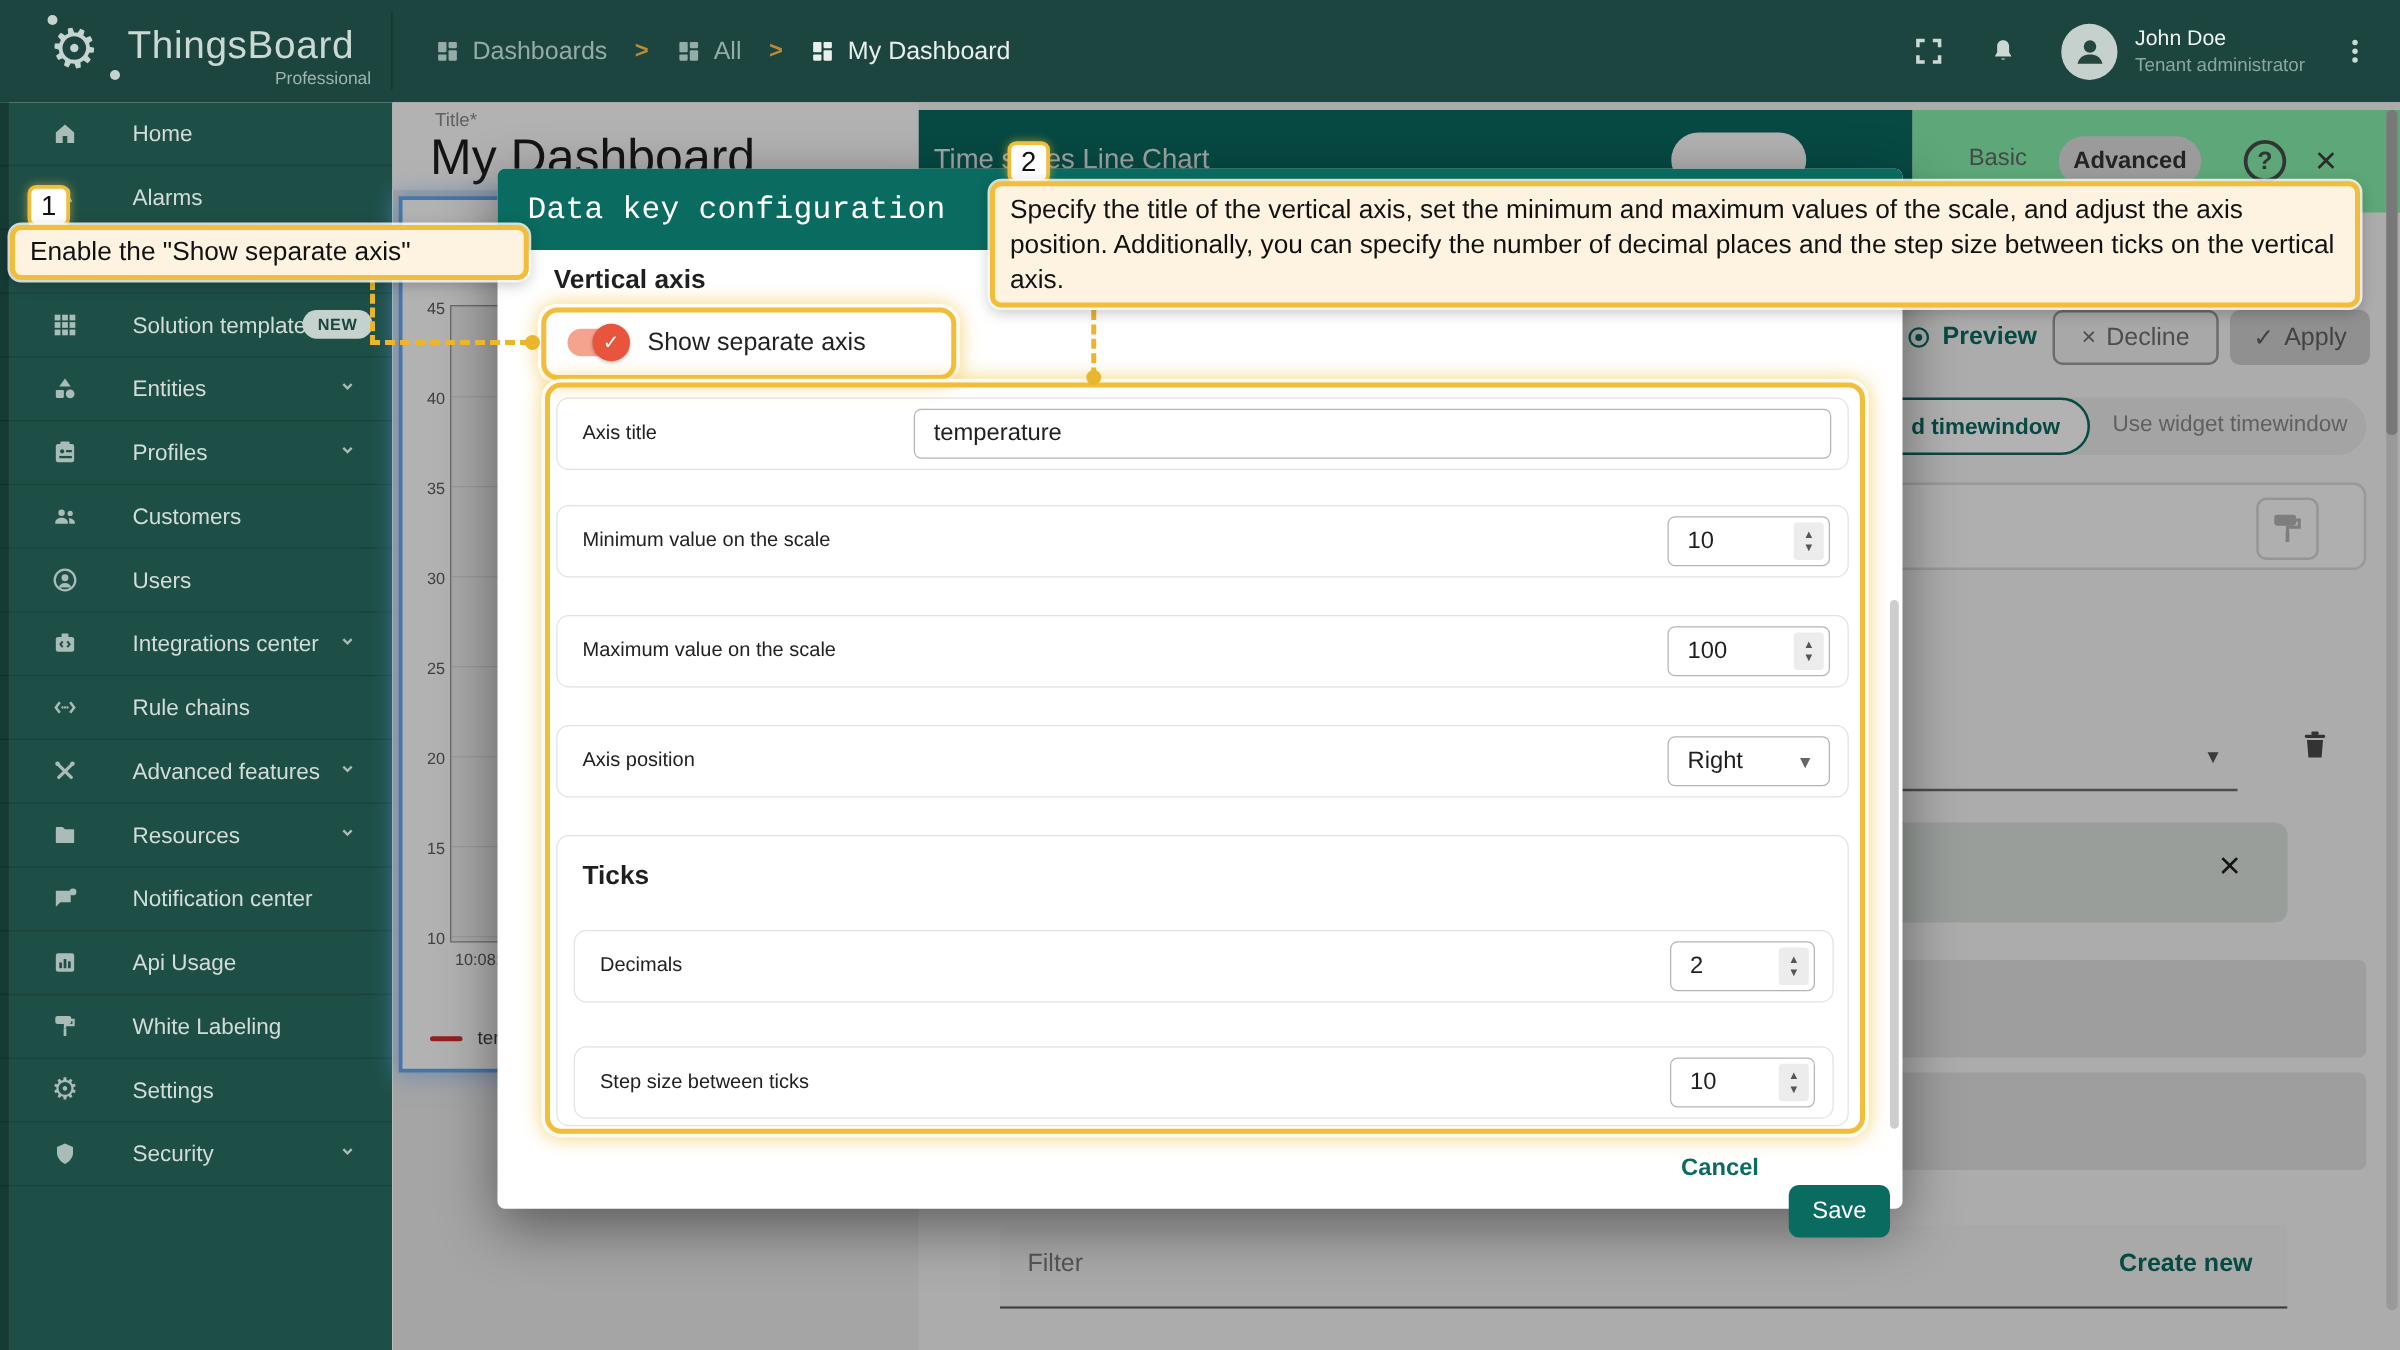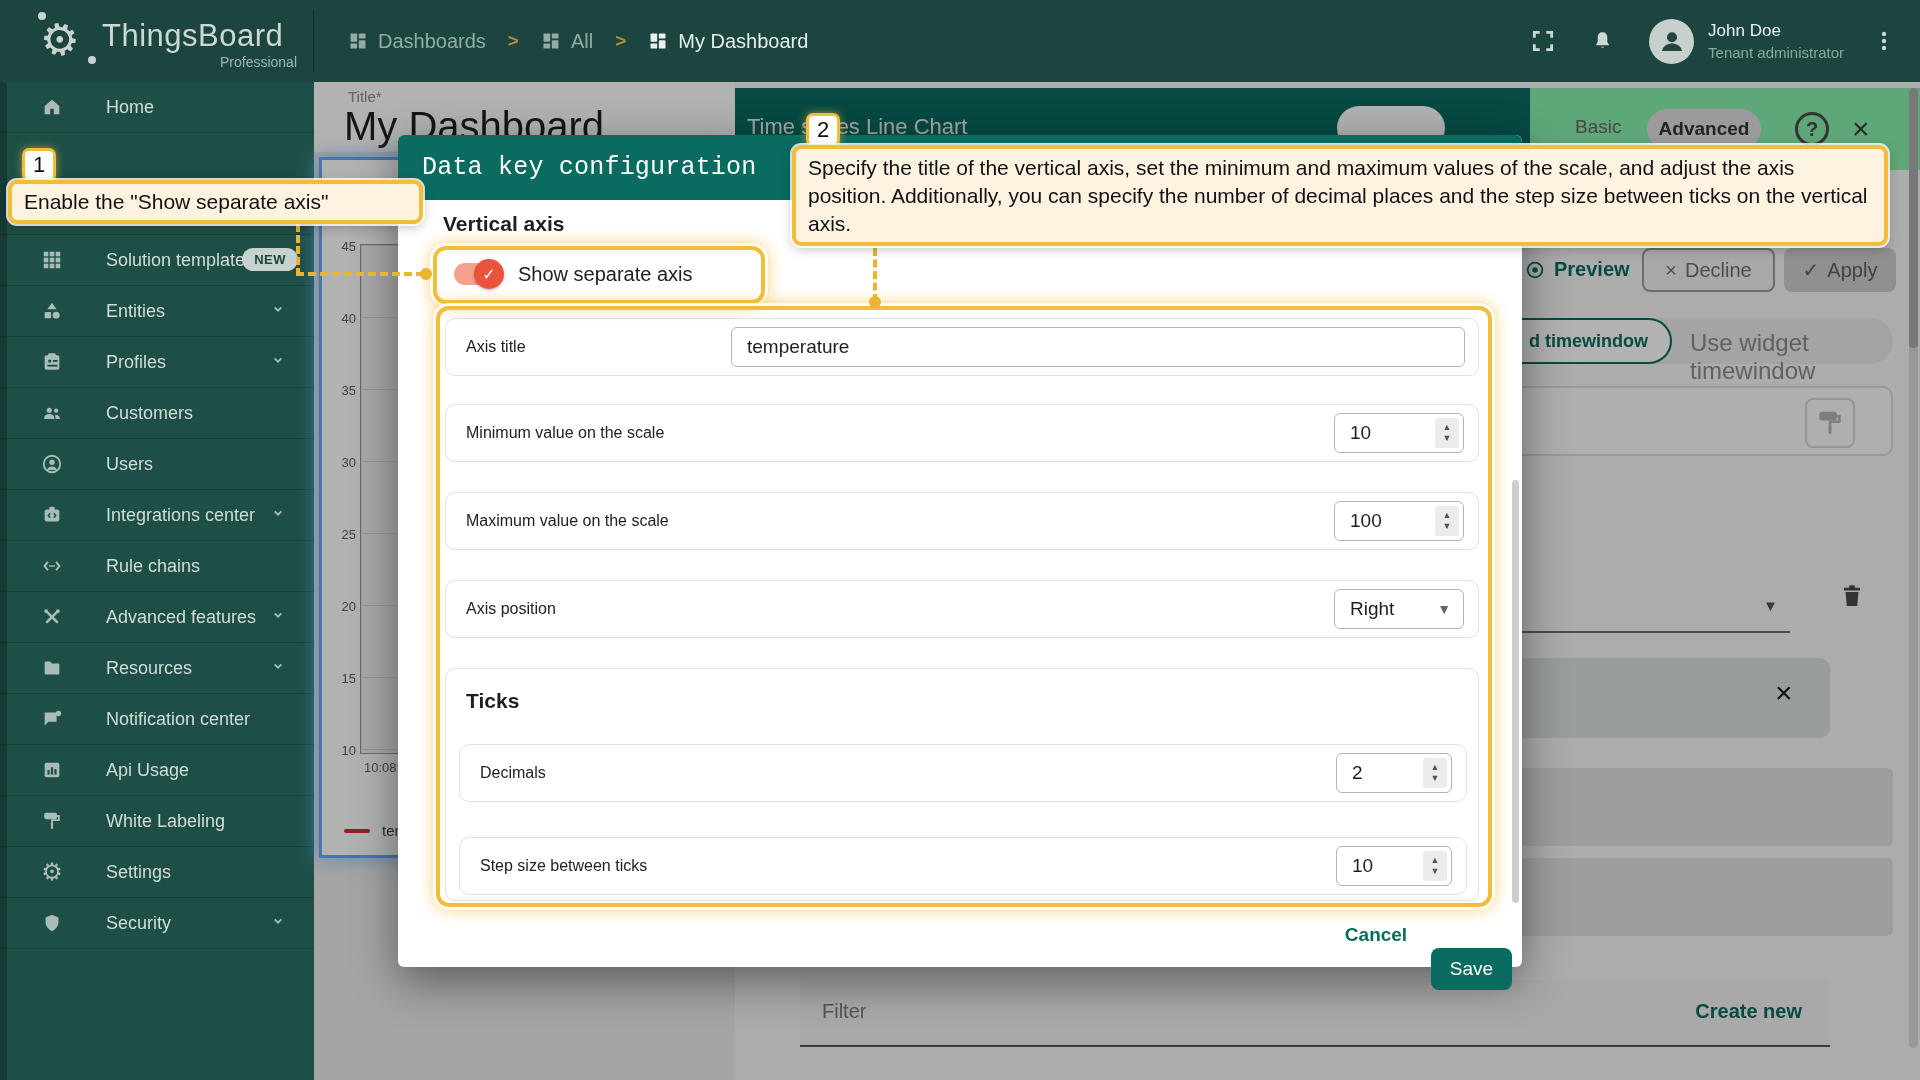--- a/index.html
+++ b/index.html
@@ -60,21 +60,21 @@
   .ghost-head-right { position:absolute; left:795px; top:6px; width:390px; height:82px; background:#86efac; }
   .gh-basic { position:absolute; left:45px; top:28px; font-size:19px; color:#666666; }
   .gh-adv { position:absolute; left:117px; top:21px; width:114px; height:40px; background:#dedede; border-radius:20px; color:#333333; font-size:19px; font-weight:600; display:flex; align-items:center; justify-content:center; }
   .gh-help { position:absolute; left:265px; top:24px; width:34px; height:34px; border:3px solid #4a4a4a; border-radius:50%; color:#4a4a4a; font-size:20px; font-weight:700; display:flex; align-items:center; justify-content:center; }
   .gh-close { position:absolute; left:322px; top:24px; font-size:30px; color:#3d3d3d; }
   .gh-preview { position:absolute; left:789px; top:176px; display:flex; align-items:center; gap:8px; color:#0a6b60; font-size:20px; font-weight:600; }
   .gh-decline { position:absolute; left:907px; top:166px; width:133px; height:44px; border:2px solid #9b9b9b; border-radius:8px; color:#6f6f6f; font-size:20px; display:flex; align-items:center; justify-content:center; gap:8px; background:#f1f1f1; }
   .gh-apply { position:absolute; left:1049px; top:166px; width:112px; height:44px; background:#cfcfcf; border-radius:8px; color:#5f5f5f; font-size:20px; display:flex; align-items:center; justify-content:center; gap:8px; }
   .gh-tw-wrap { position:absolute; left:760px; top:236px; width:398px; height:46px; background:#ebebeb; border-radius:23px; }
   .gh-tw-sel { position:absolute; left:755px; top:236px; width:182px; height:46px; background:#ffffff; border:2px solid #0a6b60; border-radius:23px; color:#0a6b60; font-size:18px; font-weight:700; display:flex; align-items:center; justify-content:flex-end; padding-right:22px; }
-  .gh-tw-other { position:absolute; left:955px; top:247px; font-size:24px; color:#8a8a8a; }
+  .gh-tw-other { position:absolute; left:955px; top:247px; font-size:18px; color:#8a8a8a; }
   .gh-paint-card { position:absolute; left:765px; top:304px; width:393px; height:70px; background:#fbfbfb; border:2px solid #dcdcdc; border-radius:10px; }
   .gh-paint-btn { position:absolute; right:36px; top:10px; width:50px; height:50px; border:2px solid #d6d6d6; border-radius:8px; color:#b5b5b5; display:flex; align-items:center; justify-content:center; }
   .gh-dd-line { position:absolute; left:755px; top:549px; width:300px; height:2px; background:#6e6e6e; }
   .gh-dd-caret { position:absolute; left:1028px; top:515px; font-size:15px; color:#555555; }
   .gh-trash { position:absolute; left:1103px; top:500px; color:#4a4a4a; }
   .gh-chip { position:absolute; left:755px; top:576px; width:340px; height:80px; background:#dce2de; border-radius:10px; }
   .gh-chip-x { position:absolute; left:1040px; top:594px; font-size:30px; color:#1a1a1a; }
   .gh-bar1 { position:absolute; left:755px; top:686px; width:403px; height:78px; background:#e2e2e2; border-radius:6px; }
   .gh-bar2 { position:absolute; left:755px; top:776px; width:403px; height:78px; background:#e2e2e2; border-radius:6px; }
   .gh-filter { position:absolute; left:65px; top:898px; width:1030px; height:67px; background:#f3f3f3; border-radius:6px 6px 0 0; border-bottom:2px solid #555555; }
@@ -201,20 +201,29 @@
   <aside class="sidebar">
     <div class="side-scroll"></div>
     <div class="sitem" style="top:0px">
       <span class="sicon">
           <svg viewBox="0 0 24 24" fill="currentColor">
             <path d="M4 11 L12 4 L20 11 V20 H14 V14 H10 V20 H4 Z"></path>
           </svg>
         </span>
       <span class="slabel">Home</span>
     </div>
+    <div class="sitem" style="top:51px">
+      <span class="sicon">
+          <svg viewBox="0 0 24 24" fill="currentColor">
+            <path d="M12 3 C9.2 3 7.4 5 7.4 7.7 V12.3 L5.6 15.6 H18.4 L16.6 12.3 V7.7 C16.6 5 14.8 3 12 3 Z"></path>
+            <path d="M10.4 17 A1.8 1.8 0 0 0 13.6 17 Z"></path>
+          </svg>
+        </span>
+      <span class="slabel">Alarms</span>
+    </div>
     <div class="sitem" style="top:102px"></div>
     <div class="sitem" style="top:153px">
       <span class="sicon">
           <svg viewBox="0 0 24 24" fill="currentColor">
             <rect x="3" y="3" width="5" height="5"></rect>
             <rect x="9.5" y="3" width="5" height="5"></rect>
             <rect x="16" y="3" width="5" height="5"></rect>
             <rect x="3" y="9.5" width="5" height="5"></rect>
             <rect x="9.5" y="9.5" width="5" height="5"></rect>
             <rect x="16" y="9.5" width="5" height="5"></rect>

